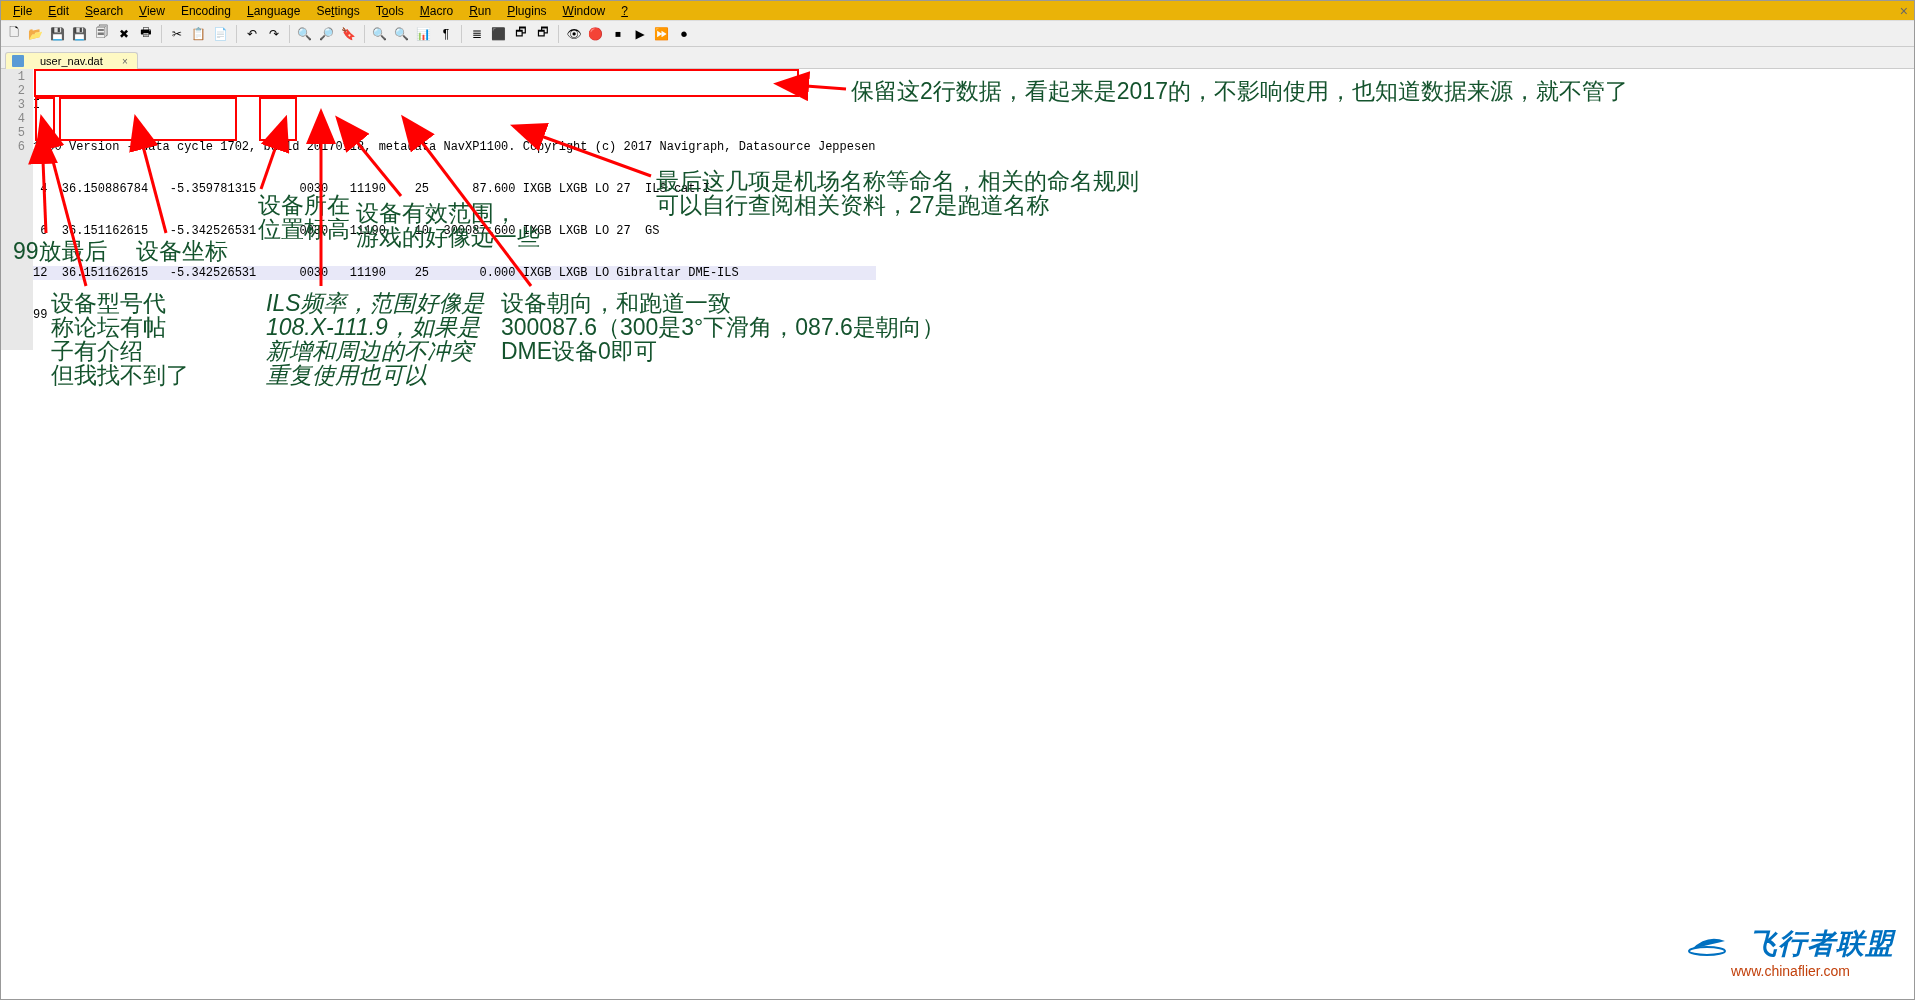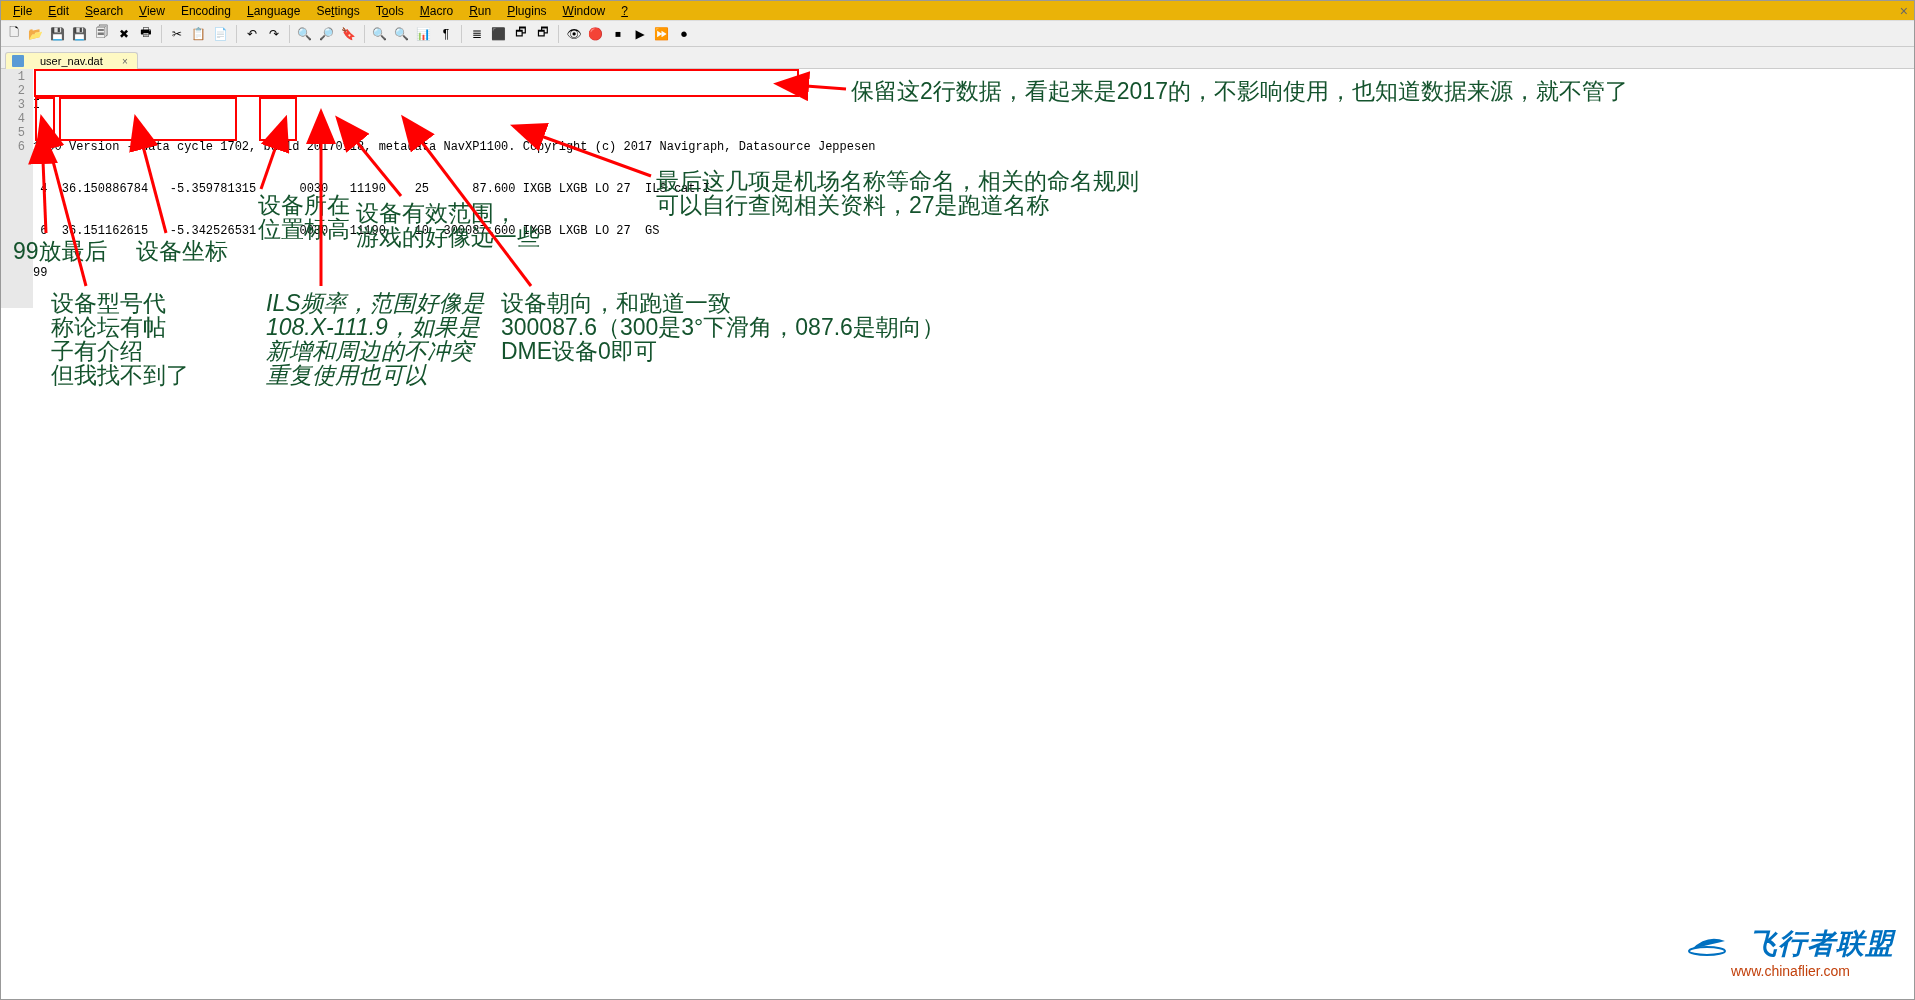--- a/index.html
+++ b/index.html
@@ -106,20 +106,21 @@
     <div>3</div>
     <div>4</div>
     <div>5</div>
     <div>6</div>
   </div>
   <div class="code">
     <div>I</div>
     <div>1100 Version - data cycle 1702, build 20170118, metadata NavXP1100. Copyright (c) 2017 Navigraph, Datasource Jeppesen</div>
     <div> 4  36.150886784   -5.359781315      0030   11190    25      87.600 IXGB LXGB LO 27  ILS-cat-I</div>
     <div> 6  36.151162615   -5.342526531      0030   11190    10  300087.600 IXGB LXGB LO 27  GS</div>
+    <div class="hl">12  36.151162615   -5.342526531      0030   11190    25       0.000 IXGB LXGB LO Gibraltar DME-ILS</div>
     <div>99</div>
   </div>
 </div>
 
 <div class="rbox" style="left:33px; top:68px; width:765px; height:28px;"></div>
 <div class="rbox" style="left:34px; top:96px; width:20px; height:44px;"></div>
 <div class="rbox" style="left:58px; top:96px; width:178px; height:44px;"></div>
 <div class="rbox" style="left:258px; top:96px; width:38px; height:44px;"></div>
 
 <div class="ann" style="left:850px; top:78px;">保留这2行数据，看起来是2017的，不影响使用，也知道数据来源，就不管了</div>

